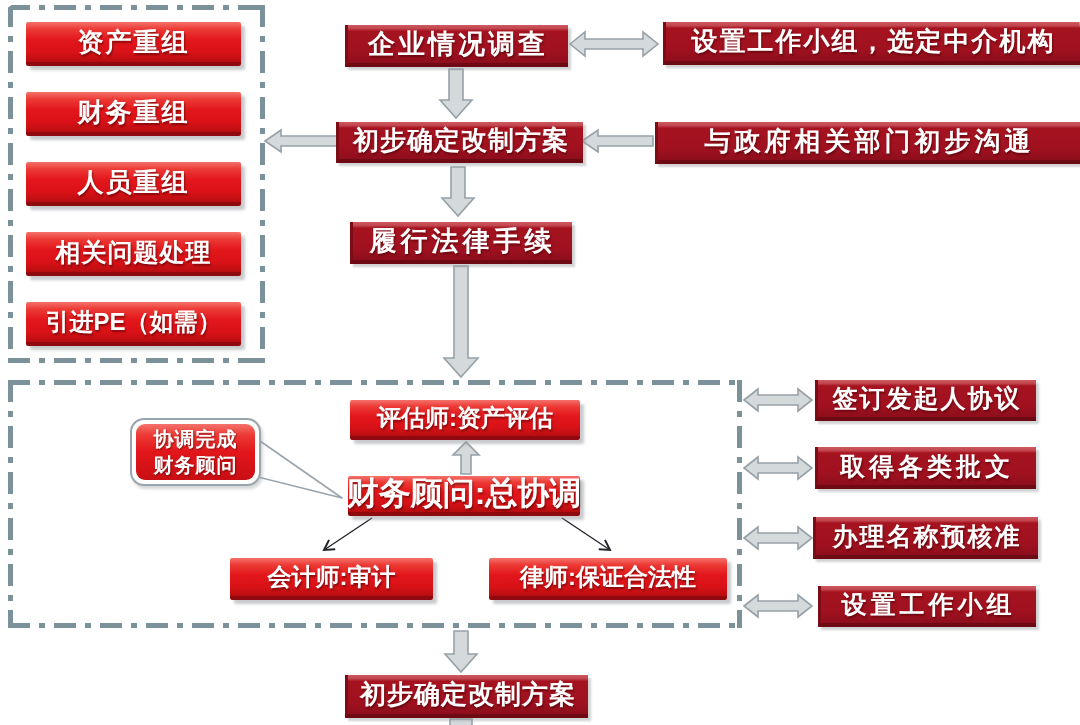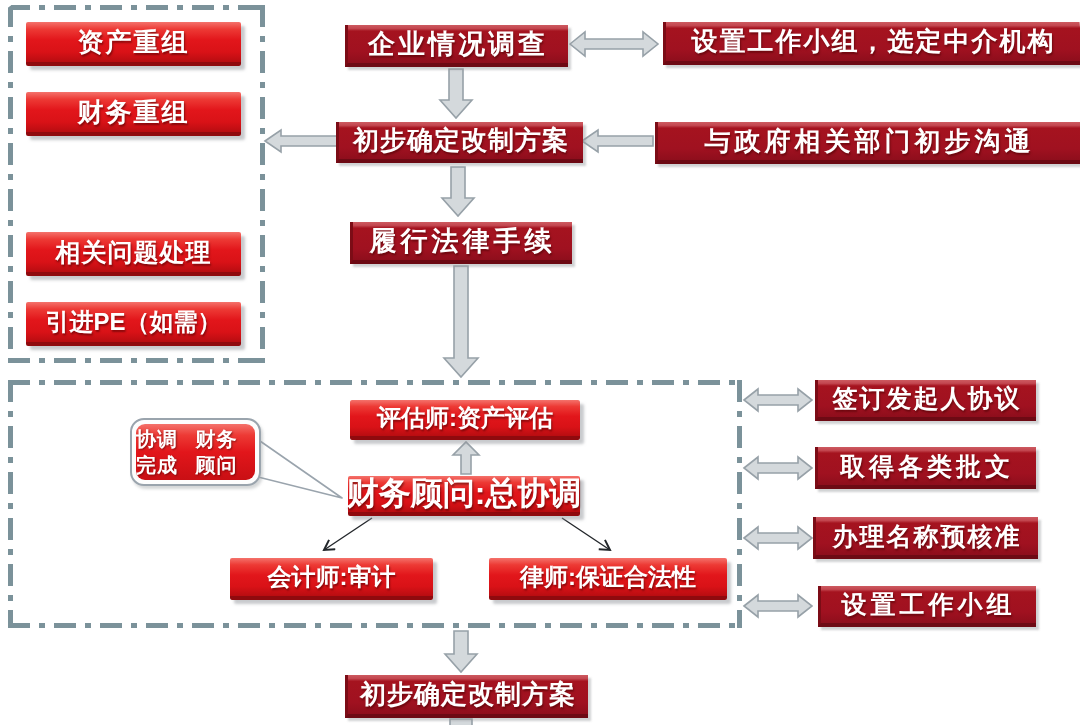--- a/index.html
+++ b/index.html
@@ -31,21 +31,21 @@
     background:linear-gradient(180deg,#f4726b 0%,#ed3a35 18%,#e2161b 45%,#d91217 75%,#b80d11 100%);
     border-bottom:4px solid #8f0a0e;border-radius:2px;
     box-shadow:4px 4px 3px rgba(145,150,155,.5);
   }
   
   .callout{
     position:absolute;z-index:3;background:#fdfdfd;border:2px solid #9aa4ad;border-radius:14px;
     padding:4px;box-shadow:2px 3px 3px rgba(150,155,158,.4);box-sizing:border-box;
   }
   .callout-inner{
-    width:100%;height:100%;border-radius:9px;display:flex;flex-direction:row;
+    width:100%;height:100%;border-radius:9px;display:flex;flex-direction:column;
     align-items:center;justify-content:center;color:#fff;font-weight:700;
     background:linear-gradient(180deg,#f4726b 0%,#ed3a35 20%,#e2161b 50%,#c90f14 100%);
     text-shadow:1px 1px 2px rgba(70,0,0,.55);font-size:20px;line-height:1.3;letter-spacing:1px;
   }
   .callout-inner span{display:block;}
   svg.overlay{position:absolute;left:0;top:0;z-index:1;}
   .blk{fill:#d4d9dc;stroke:#97a1a8;stroke-width:1.6;}
   .thin{stroke:#22262a;stroke-width:1.4;fill:none;}
 </style>
 </head>
@@ -97,20 +97,21 @@
     <rect class="blk" x="450" y="719" width="22" height="8"></rect>
 
     <line class="thin" x1="372" y1="518" x2="324" y2="550" marker-end="url(#ah)"></line>
     <line class="thin" x1="562" y1="518" x2="610" y2="550" marker-end="url(#ah)"></line>
 
     <path d="M260,441 L342,498 L254,476" fill="#ffffff" stroke="#9aa4ad" stroke-width="1.6" stroke-linejoin="round"></path>
   </svg>
 
   <div class="node bright" style="left:26px;top:22px;width:215px;height:40px;font-size:26px;letter-spacing:2px">资产重组</div>
   <div class="node bright" style="left:26px;top:92px;width:215px;height:40px;font-size:26px;letter-spacing:2px">财务重组</div>
+  <div class="node bright" style="left:26px;top:162px;width:215px;height:40px;font-size:26px;letter-spacing:2px">人员重组</div>
   <div class="node bright" style="left:26px;top:232px;width:215px;height:40px;font-size:25px;letter-spacing:1px">相关问题处理</div>
   <div class="node bright" style="left:26px;top:302px;width:215px;height:40px;font-size:24px">引进PE（如需）</div>
 
   <div class="node dark" style="left:345px;top:25px;width:220px;height:38px;font-size:27px;letter-spacing:3px">企业情况调查</div>
   <div class="node dark" style="left:663px;top:22px;width:415px;height:39px;font-size:26px;letter-spacing:2px">设置工作小组，选定中介机构</div>
   <div class="node dark" style="left:336px;top:122px;width:244px;height:37px;font-size:26px;letter-spacing:1px">初步确定改制方案</div>
   <div class="node dark" style="left:655px;top:122px;width:423px;height:38px;font-size:26px;letter-spacing:4px">与政府相关部门初步沟通</div>
   <div class="node dark" style="left:350px;top:222px;width:219px;height:38px;font-size:27px;letter-spacing:4px">履行法律手续</div>
 
   <div class="node bright" style="left:350px;top:400px;width:230px;height:36px;font-size:24px">评估师:资产评估</div>

